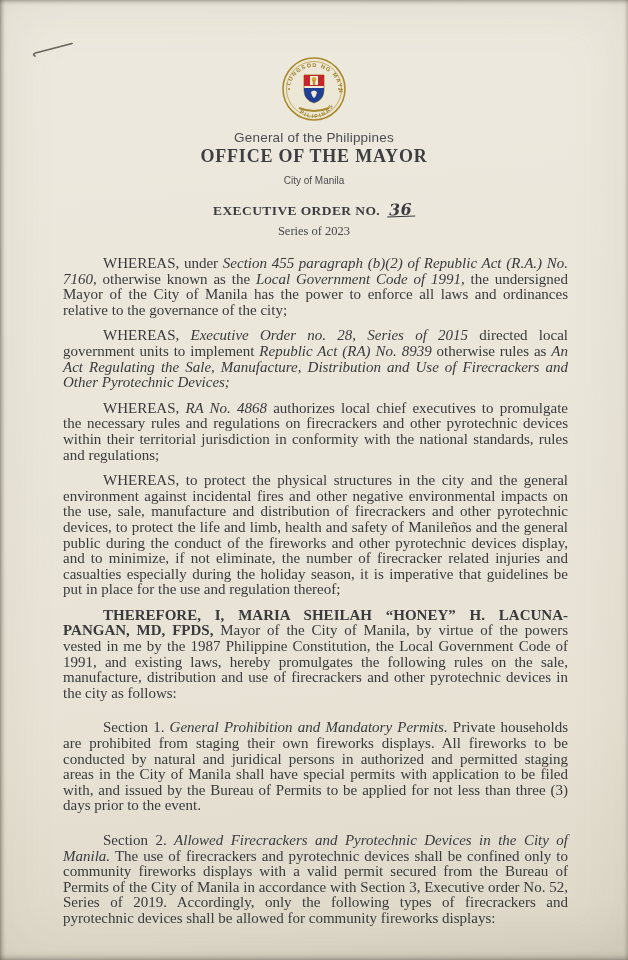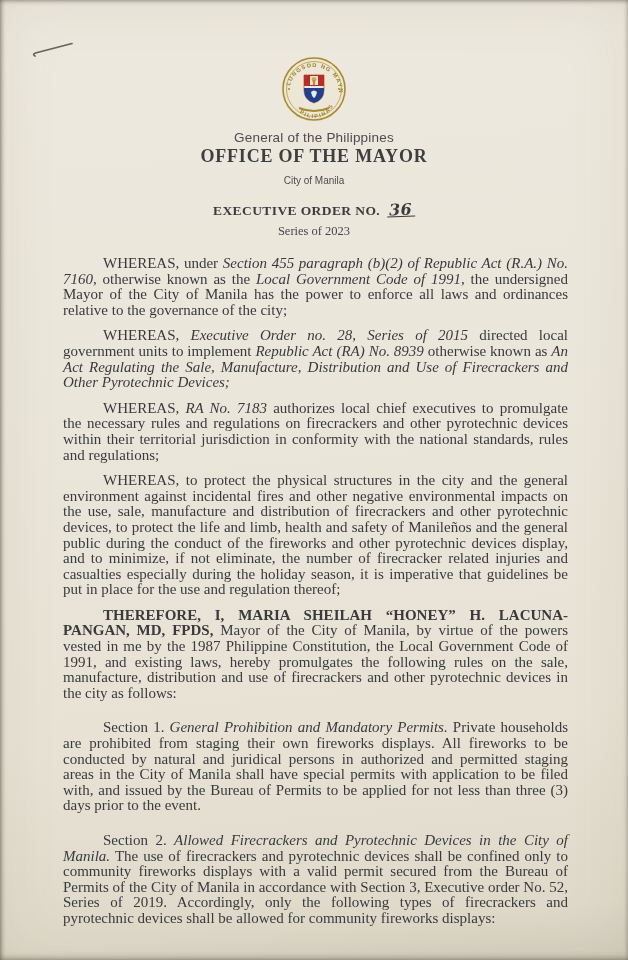--- a/index.html
+++ b/index.html
@@ -119,21 +119,21 @@
     <div class="order-line">
       <span>EXECUTIVE ORDER NO.</span>
       <span class="order-no">36</span>
     </div>
     <div class="series">Series of 2023</div>
   </div>
 
 
   <div class="body-text">
       <p><span class="n">WHEREAS, under </span><span class="i">Section 455 paragraph (b)(2) of Republic Act (R.A.) No. 7160</span><span class="n">, otherwise known as the </span><span class="i">Local Government Code of 1991</span><span class="n">, the undersigned Mayor of the City of Manila has the power to enforce all laws and ordinances relative to the governance of the city;</span></p>
-      <p><span class="n">WHEREAS, </span><span class="i">Executive Order no. 28, Series of 2015</span><span class="n"> directed local government units to implement </span><span class="i">Republic Act (RA) No. 8939</span><span class="n"> otherwise known as </span><span class="i">An Act Regulating the Sale, Manufacture, Distribution and Use of Firecrackers and Other Pyrotechnic Devices;</span></p>
-      <p><span class="n">WHEREAS, </span><span class="i">RA No. 7183</span><span class="n"> authorizes local chief executives to promulgate the necessary rules and regulations on firecrackers and other pyrotechnic devices within their territorial jurisdiction in conformity with the national standards, rules and regulations;</span></p>
+      <p><span class="n">WHEREAS, </span><span class="i">Executive Order no. 28, Series of 2015</span><span class="n"> directed local government units to implement </span><span class="i">Republic Act (RA) No. 8939</span><span class="n"> otherwise rules as </span><span class="i">An Act Regulating the Sale, Manufacture, Distribution and Use of Firecrackers and Other Pyrotechnic Devices;</span></p>
+      <p><span class="n">WHEREAS, </span><span class="i">RA No. 4868</span><span class="n"> authorizes local chief executives to promulgate the necessary rules and regulations on firecrackers and other pyrotechnic devices within their territorial jurisdiction in conformity with the national standards, rules and regulations;</span></p>
       <p><span class="n">WHEREAS, to protect the physical structures in the city and the general environment against incidental fires and other negative environmental impacts on the use, sale, manufacture and distribution of firecrackers and other pyrotechnic devices, to protect the life and limb, health and safety of Manileños and the general public during the conduct of the fireworks and other pyrotechnic devices display, and to minimize, if not eliminate, the number of firecracker related injuries and casualties especially during the holiday season, it is imperative that guidelines be put in place for the use and regulation thereof;</span></p>
       <p><span class="b">THEREFORE, I, MARIA SHEILAH “HONEY” H. LACUNA-PANGAN, MD, FPDS,</span><span class="n"> Mayor of the City of Manila, by virtue of the powers vested in me by the 1987 Philippine Constitution, the Local Government Code of 1991, and existing laws, hereby promulgates the following rules on the sale, manufacture, distribution and use of firecrackers and other pyrotechnic devices in the city as follows:</span></p>
       <p class="section"><span class="n">Section 1. </span><span class="i">General Prohibition and Mandatory Permits.</span><span class="n"> Private households are prohibited from staging their own fireworks displays. All fireworks to be conducted by natural and juridical persons in authorized and permitted staging areas in the City of Manila shall have special permits with application to be filed with, and issued by the Bureau of Permits to be applied for not less than three (3) days prior to the event.</span></p>
       <p class="section"><span class="n">Section 2. </span><span class="i">Allowed Firecrackers and Pyrotechnic Devices in the City of Manila.</span><span class="n"> The use of firecrackers and pyrotechnic devices shall be confined only to community fireworks displays with a valid permit secured from the Bureau of Permits of the City of Manila in accordance with Section 3, Executive order No. 52, Series of 2019. Accordingly, only the following types of firecrackers and pyrotechnic devices shall be allowed for community fireworks displays:</span></p>
     </div>
 
 </div>
 
 </body></html>

